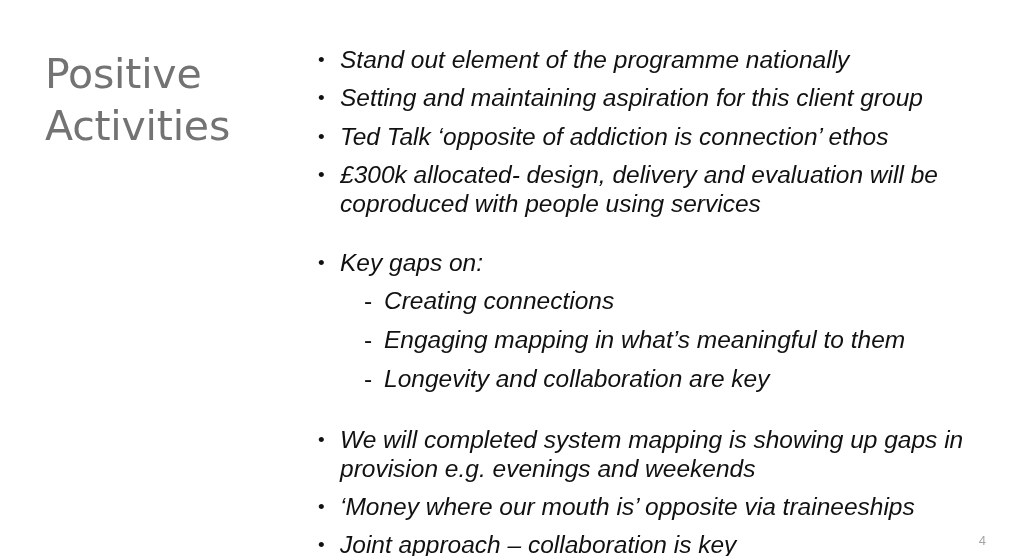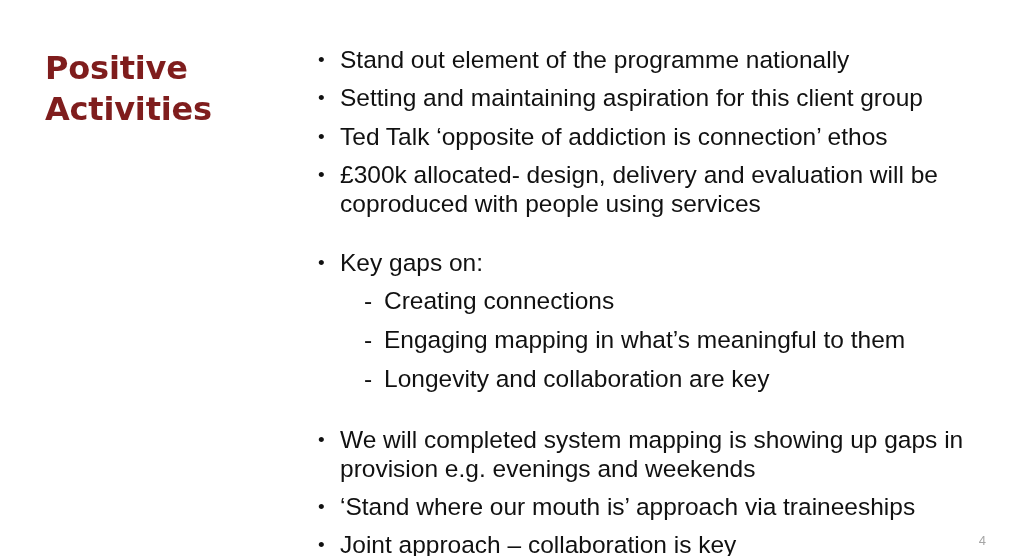--- a/index.html
+++ b/index.html
@@ -18,24 +18,24 @@
     overflow: hidden;
   }
 
   
   .slide-title {
     position: absolute;
     left: 45px;
     top: 48px;
     width: 250px;
     font-family: "DejaVu Sans", sans-serif;
-    font-weight: 700;
-    font-size: 32px;
+    font-weight: 400;
+    font-size: 41px;
     line-height: 1.28;
-    color: #7f1d1d;
+    color: #737373;
     letter-spacing: -0.2px;
     white-space: pre-line;
   }
 
   
   .body-area {
     position: absolute;
     left: 318px;
     top: 46px;
     width: 660px;
@@ -58,20 +58,21 @@
     line-height: 1.18;
     color: #111111;
   }
   .bullet-marker.dot {
     font-size: 19px;
     line-height: 1.5;
   }
   .bullet-text {
     flex: 1 1 auto;
     white-space: pre-line;
+    font-style: italic;
   }
 
   
   .sub-row {
     margin-left: 46px;
     margin-bottom: 10px;
   }
   .sub-row .bullet-marker {
     width: 20px;
   }
@@ -145,21 +146,21 @@
 
     <div class="group-gap-lg"></div>
 
     <div>
       <div class="bullet-row">
         <span class="bullet-marker dot">•</span>
         <span class="bullet-text">We will completed system mapping is showing up gaps in provision e.g. evenings and weekends</span>
       </div>
       <div class="bullet-row">
         <span class="bullet-marker dot">•</span>
-        <span class="bullet-text">‘Stand where our mouth is’ approach via traineeships</span>
+        <span class="bullet-text">‘Money where our mouth is’ opposite via traineeships</span>
       </div>
       <div class="bullet-row">
         <span class="bullet-marker dot">•</span>
         <span class="bullet-text">Joint approach – collaboration is key</span>
       </div>
     </div>
 
   </div>
 
   <div class="page-number">4</div>

